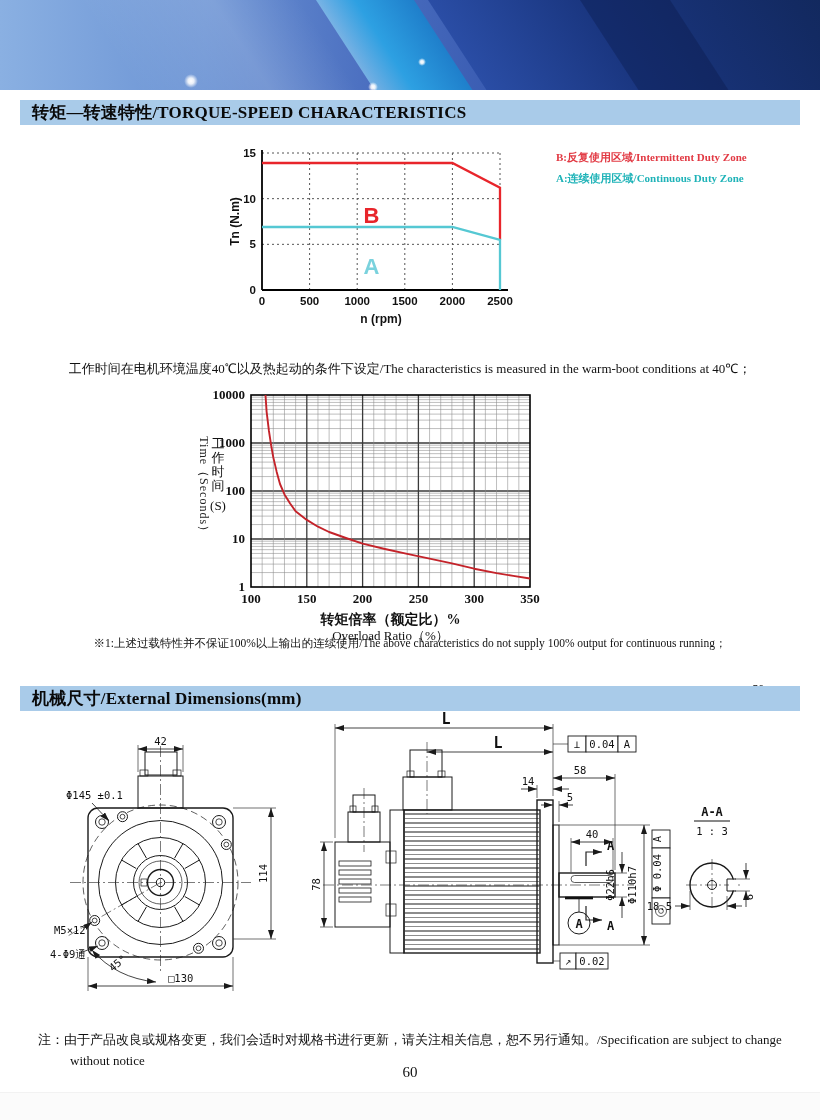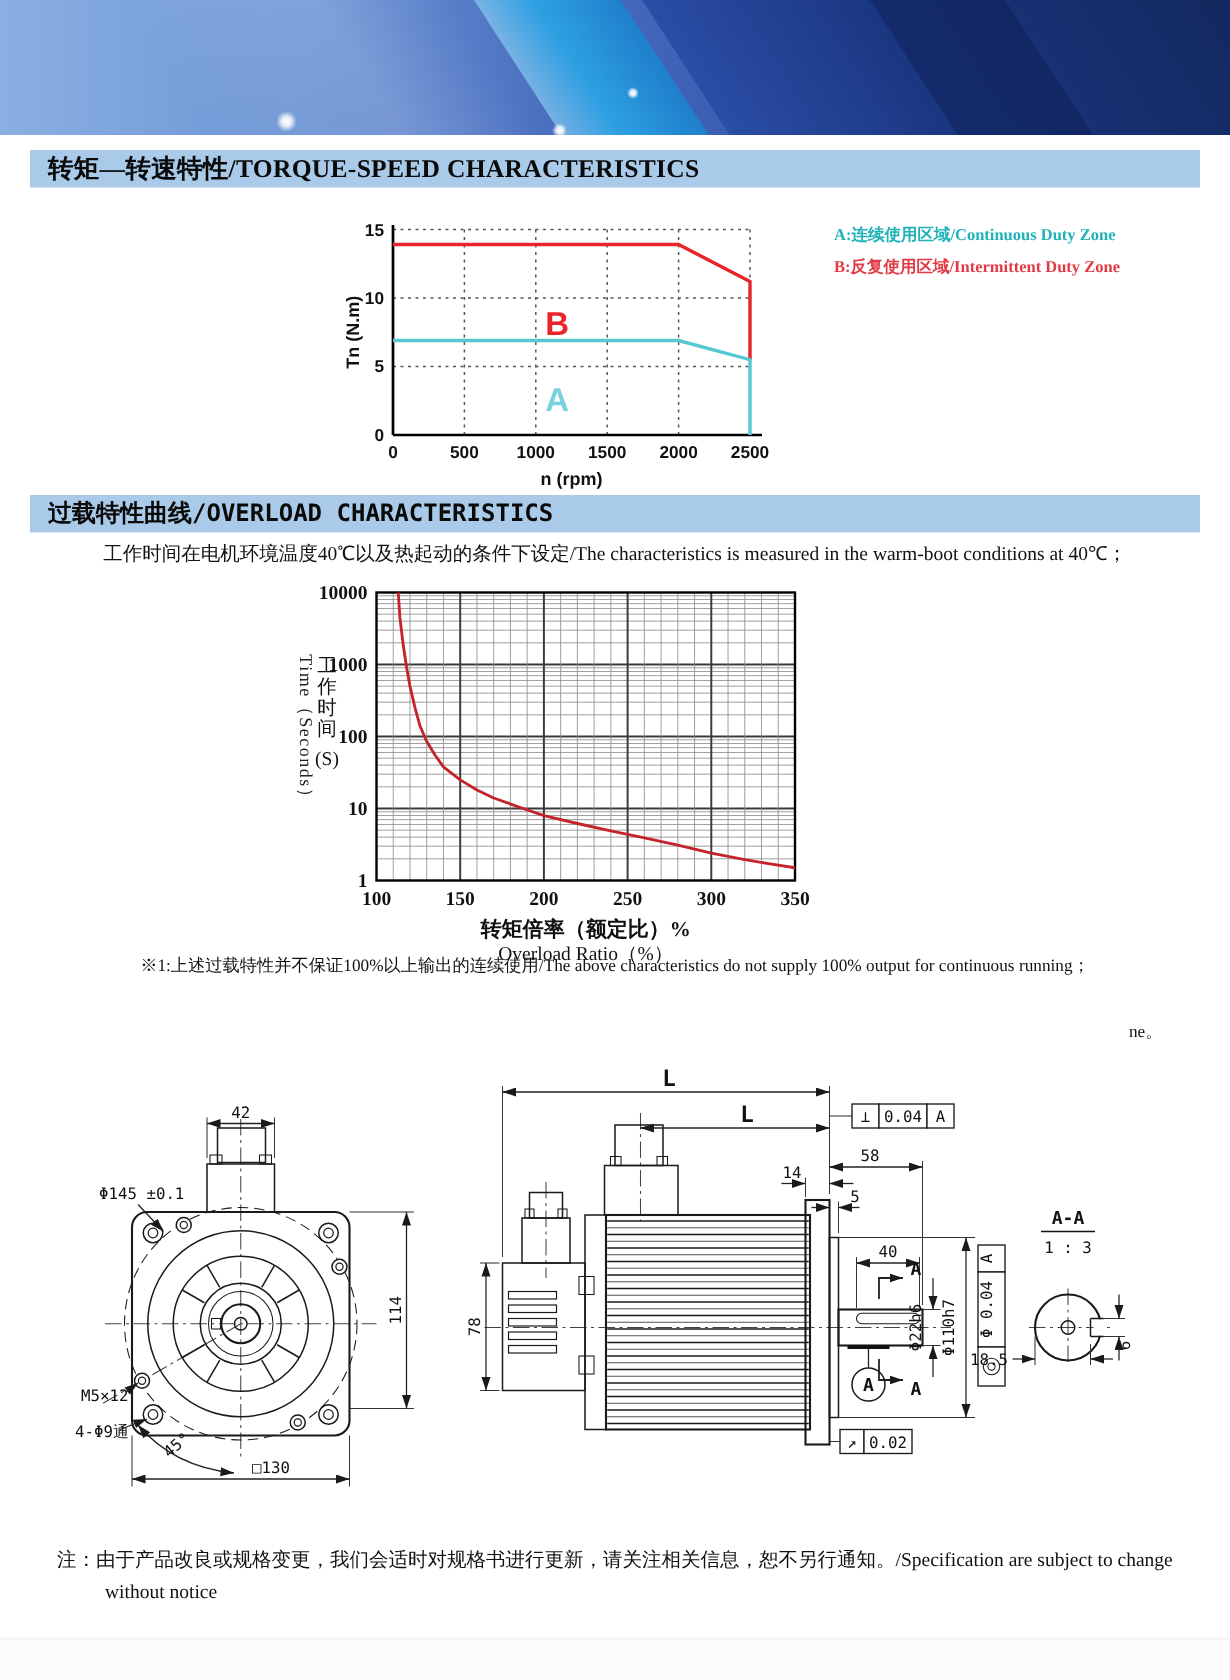--- a/index.html
+++ b/index.html
@@ -109,27 +109,24 @@
       <text x="28" y="19" class="tk" text-anchor="end">15</text>
       <polyline points="34.0,25.0 224.4,25.0 272.0,49.7 272.0,101.8" fill="none" stroke="#e8252b" stroke-width="2.3"></polyline>
       <polyline points="34.0,89.0 224.4,89.0 272.0,101.8 272.0,152.0" fill="none" stroke="#55c8d3" stroke-width="2.3"></polyline>
       <text x="143.48000000000002" y="85.10666666666667" class="zone" text-anchor="middle" fill="#e8252b">B</text>
       <text x="143.48000000000002" y="136.25333333333333" class="zone" text-anchor="middle" fill="#7ad2dd">A</text>
       <text x="153" y="185" class="axl" text-anchor="middle">n (rpm)</text>
       <text x="11" y="83.5" class="axl" text-anchor="middle" transform="rotate(-90 11 83.5)">Tn (N.m)</text>
     </svg>
 
   <div class="legend">
+    <div style="color: rgb(226, 58, 68);">B:反复使用区域/Intermittent Duty Zone</div>
     <div style="color: rgb(31, 179, 184);">A:连续使用区域/Continuous Duty Zone</div>
-    <div style="color: rgb(226, 58, 68);">B:反复使用区域/Intermittent Duty Zone</div>
   </div>
 
-  <div class="secbar mono" style="top:330px">
-    <span>过载特性曲线/OVERLOAD CHARACTERISTICS</span>
-  </div>
   <div class="subtitle">工作时间在电机环境温度40℃以及热起动的条件下设定/The characteristics is measured in the warm-boot conditions at 40℃；</div>
 
   <svg id="ol" width="440" height="268" viewBox="0 0 440 268">
       <line x1="81" y1="194.5505602081289" x2="360" y2="194.5505602081289" class="gmin"></line>
       <line x1="81" y1="186.0981797734562" x2="360" y2="186.0981797734562" class="gmin"></line>
       <line x1="81" y1="180.1011204162578" x2="360" y2="180.1011204162578" class="gmin"></line>
       <line x1="81" y1="175.4494397918711" x2="360" y2="175.4494397918711" class="gmin"></line>
       <line x1="81" y1="171.6487399815851" x2="360" y2="171.6487399815851" class="gmin"></line>
       <line x1="81" y1="168.43529407931567" x2="360" y2="168.43529407931567" class="gmin"></line>
       <line x1="81" y1="165.6516806243867" x2="360" y2="165.6516806243867" class="gmin"></line>
@@ -204,20 +201,23 @@
       <text x="48" y="70" class="ycn" text-anchor="middle">工</text>
       <text x="48" y="84" class="ycn" text-anchor="middle">作</text>
       <text x="48" y="98" class="ycn" text-anchor="middle">时</text>
       <text x="48" y="112" class="ycn" text-anchor="middle">间</text>
       <text x="48" y="132" class="ycn" text-anchor="middle">(S)</text>
     </svg>
 
   <div class="note n1">※1:上述过载特性并不保证100%以上输出的连续使用/The above characteristics do not supply 100% output for continuous running；</div>
   <div class="notewrap">ne。</div>
 
+  <div class="secbar" style="top:686px">
+    <span>机械尺寸/External Dimensions(mm)</span>
+  </div>
 
   <svg id="dims" width="780" height="310" viewBox="0 0 780 310">
     <defs>
       <marker id="aE" markerWidth="10" markerHeight="8" refX="9" refY="3" orient="auto" markerUnits="userSpaceOnUse">
           <path d="M0,0L9,3L0,6Z" fill="#1a1a1a"></path>
         </marker>
       <marker id="aS" markerWidth="10" markerHeight="8" refX="0" refY="3" orient="auto" markerUnits="userSpaceOnUse">
           <path d="M9,0L0,3L9,6Z" fill="#1a1a1a"></path>
         </marker>
     </defs>
@@ -460,14 +460,15 @@
       <line class="dim" x1="716" y1="163" x2="716" y2="179" marker-end="url(#aE)"></line>
       <line class="dim" x1="716" y1="207" x2="716" y2="191" marker-end="url(#aE)"></line>
       <text class="d" transform="rotate(-90 723 197)" x="723" y="197" text-anchor="middle">6</text>
     </g>
   </svg>
 
   <div class="footnote">
     <span>注：</span><span>由于产品改良或规格变更，我们会适时对规格书进行更新，请关注相关信息，恕不另行通知。/Specification are subject to change without notice</span>
   </div>
 
+  <div class="pageno">60</div>
   <div class="botband"></div>
 </div>
 
 </body></html>

